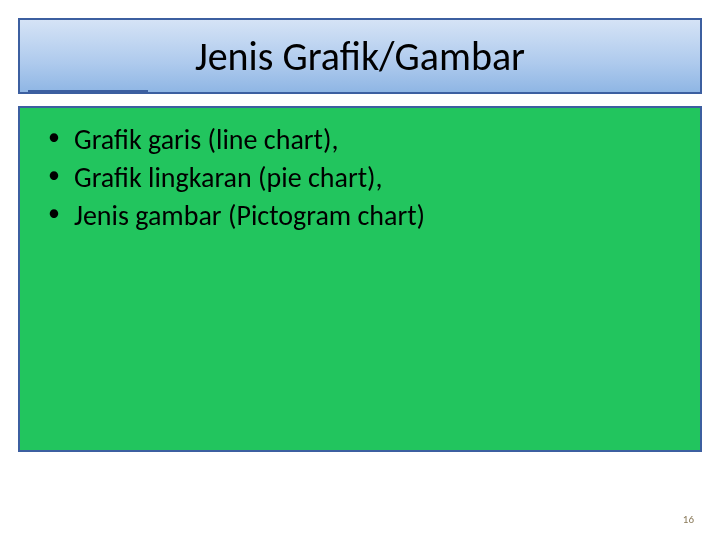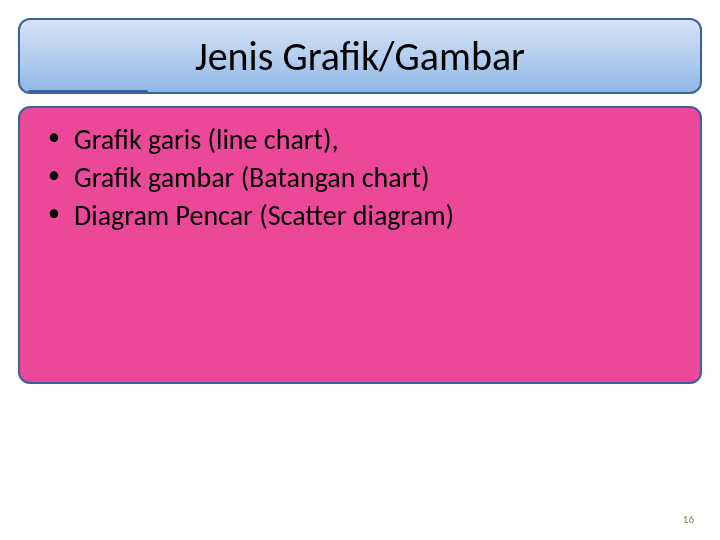--- a/index.html
+++ b/index.html
@@ -1,15 +1,15 @@
 <!DOCTYPE html>
 <html><head>
 <meta charset="utf-8">
 <style>
-  * { margin: 0; padding: 0; box-sizing: border-box; border-radius: 12px; }
+  * { margin: 0; padding: 0; box-sizing: border-box; }
   html, body { width: 720px; height: 540px; }
   body {
     background: #ffffff;
     font-family: Calibri, "Segoe UI", Arial, sans-serif;
     position: relative;
   }
   .slide {
     width: 720px;
     height: 540px;
     position: relative;
@@ -37,23 +37,23 @@
     top: 90px;
     width: 120px;
     height: 3px;
     background: #3c5fa0;
   }
   .content-box {
     position: absolute;
     left: 18px;
     top: 106px;
     width: 684px;
-    height: 278px;
+    height: 346px;
     border: 2px solid #3c5fa0;
-    background: #ec4899;
+    background: #22c55e;
     padding: 14px 10px 14px 28px;
   }
   .bullet-list {
     list-style: none;
   }
   .bullet-item {
     font-size: 28px;
     color: #000;
     line-height: 1.25;
     position: relative;
@@ -81,20 +81,20 @@
 <div class="slide">
 
   <div class="title-bar">
     <span class="title-text">Jenis Grafik/Gambar</span>
   </div>
   <div class="title-underline"></div>
 
   <div class="content-box">
     <ul class="bullet-list">
       <li class="bullet-item">Grafik garis (line chart),</li>
-      <li class="bullet-item">Grafik gambar (Batangan chart)</li>
-      <li class="bullet-item">Diagram Pencar (Scatter diagram)</li>
+      <li class="bullet-item">Grafik lingkaran (pie chart),</li>
+      <li class="bullet-item">Jenis gambar (Pictogram chart)</li>
     </ul>
   </div>
 
   <div class="page-num">16</div>
 
 </div>
 
 </body></html>

